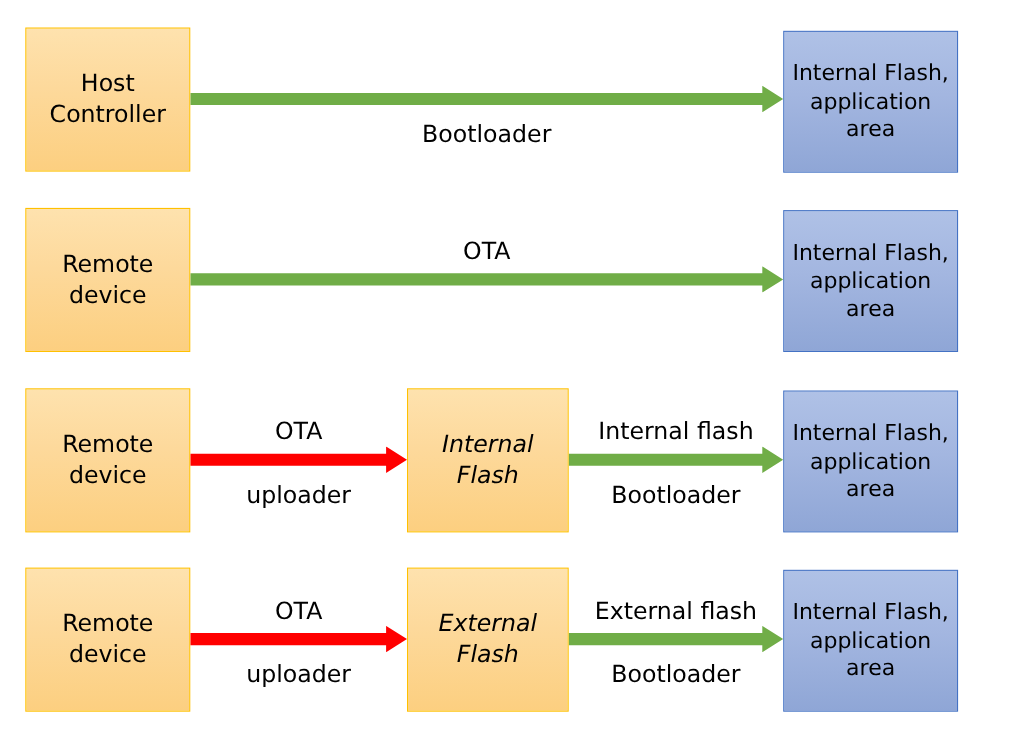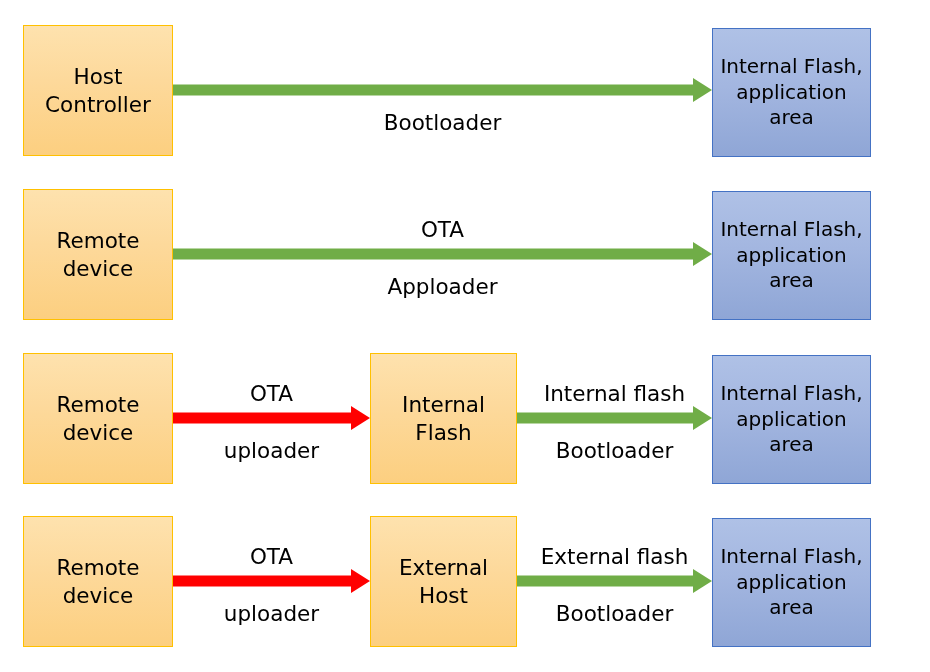--- a/index.html
+++ b/index.html
@@ -43,21 +43,21 @@
   }
 
   .node.blue {
     background: linear-gradient(180deg, #AFC1E6 0%, #A3B6E0 45%, #8FA6D6 100%);
     border: 1.3px solid #4472C4;
     font-size: 20px;
   }
 
   
   .col-left   { left: 23px;  width: 150px; }
-  .col-mid    { left: 370px; width: 147px; }
+  .col-mid    { left: 370px; width: 147px; font-style: italic; }
   .col-right  { left: 712px; width: 159px; }
 
   
   .row1 { top: 25px;  height: 131px; text-align: center; }
   .row2 { top: 189px; height: 131px; }
   .row3 { top: 353px; height: 131px; }
   .row4 { top: 516px; height: 131px; }
 
   
   .arrow {
@@ -101,21 +101,20 @@
   <div class="node orange col-left row2">Remote
 device</div>
 
   <div class="arrow" style="left:173px; top:242px; width:539px;">
     <svg viewBox="0 0 539 24" preserveAspectRatio="none">
       <path d="M0,6.5 L520,6.5 L520,0 L539,12 L520,24 L520,17.5 L0,17.5 Z" fill="#70AD47"></path>
     </svg>
   </div>
 
   <div class="edge-label above" style="left:173px; top:240px; width:539px;">OTA</div>
-  <div class="edge-label" style="left:173px; top:276px; width:539px;">Apploader</div>
 
   <div class="node blue col-right row2" style="top:191px; height:129px;">Internal Flash,
 application
 area</div>
 
   <div class="node orange col-left row3">Remote
 device</div>
 
   <div class="arrow" style="left:173px; top:406px; width:197px;">
     <svg viewBox="0 0 197 24" preserveAspectRatio="none">
@@ -148,21 +147,21 @@
   <div class="arrow" style="left:173px; top:569px; width:197px;">
     <svg viewBox="0 0 197 24" preserveAspectRatio="none">
       <path d="M0,6.5 L178,6.5 L178,0 L197,12 L178,24 L178,17.5 L0,17.5 Z" fill="#FF0000"></path>
     </svg>
   </div>
 
   <div class="edge-label above" style="left:173px; top:567px; width:197px;">OTA</div>
   <div class="edge-label" style="left:173px; top:603px; width:197px;">uploader</div>
 
   <div class="node orange col-mid row4">External
-Host</div>
+Flash</div>
 
   <div class="arrow" style="left:517px; top:569px; width:195px;">
     <svg viewBox="0 0 195 24" preserveAspectRatio="none">
       <path d="M0,6.5 L176,6.5 L176,0 L195,12 L176,24 L176,17.5 L0,17.5 Z" fill="#70AD47"></path>
     </svg>
   </div>
 
   <div class="edge-label above" style="left:517px; top:567px; width:195px;">External flash</div>
   <div class="edge-label" style="left:517px; top:603px; width:195px;">Bootloader</div>
 

